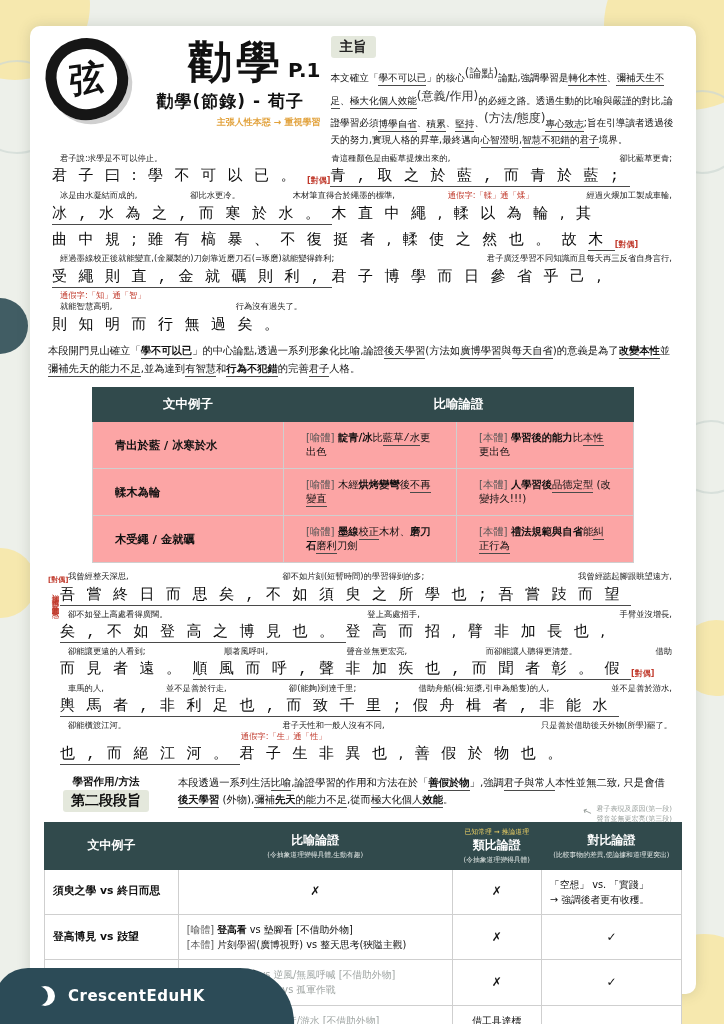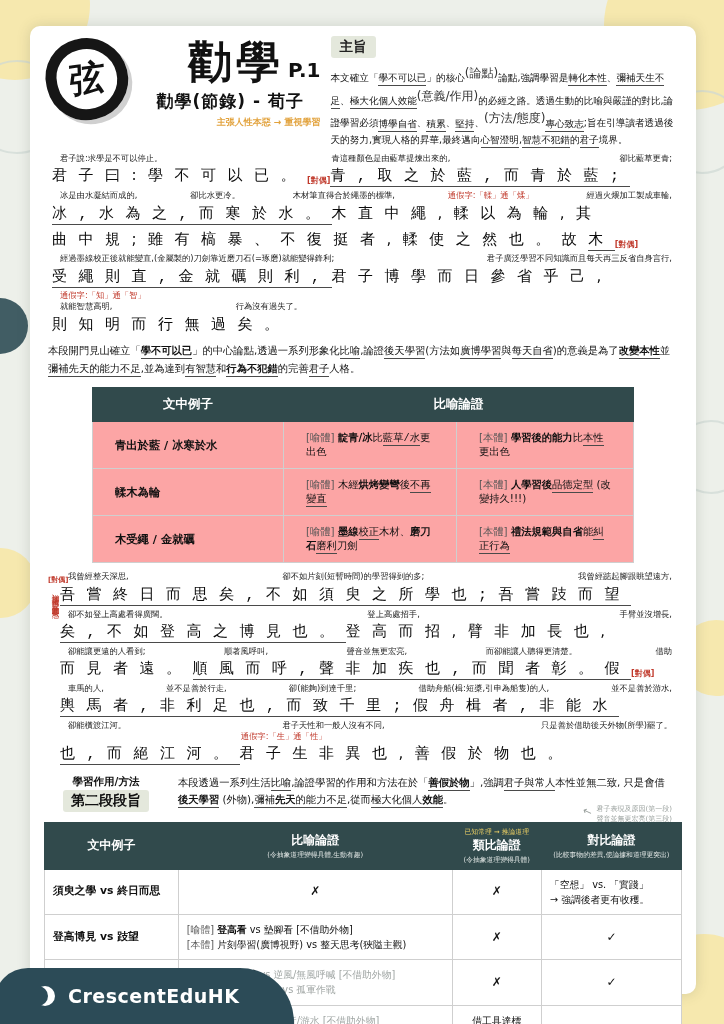--- a/index.html
+++ b/index.html
@@ -99,21 +99,21 @@
   .c1{width:21%;}.c2{width:43%;}.c3{width:14%;}.c4{width:22%;}
 
   
   .footer{
     position:absolute;left:-6px;bottom:0;width:300px;height:56px;z-index:3;
     background:#2c4b57;border-radius:34px 54px 0 0;
     display:flex;align-items:center;gap:14px;padding-left:34px;box-sizing:border-box;
   }
   .crescent{width:20px;height:20px;border-radius:50%;background:transparent;
     box-shadow:7px 0 0 0 #ffffff;margin-right:6px;flex:0 0 20px;}
-  .brand{color:#fff;font-size:19px;font-weight:bold;letter-spacing:.5px;}
+  .brand{color:#fff;font-size:15px;font-weight:bold;letter-spacing:.5px;}
 </style>
 </head>
 <body>
 
 <div class="deco d-yellow" style="left:-60px;top:-70px;width:150px;height:150px;"></div>
 <div class="deco d-ring" style="left:-30px;top:60px;width:90px;height:90px;opacity:.7;"></div>
 <div class="deco d-yellow" style="right:-50px;top:-60px;width:170px;height:170px;"></div>
 <div class="deco d-ring" style="right:-20px;top:90px;width:80px;height:80px;opacity:.7;"></div>
 <div class="deco d-teal" style="left:-28px;top:298px;width:56px;height:56px;"></div>
 <div class="deco d-yellow" style="left:-34px;top:548px;width:70px;height:70px;"></div>

